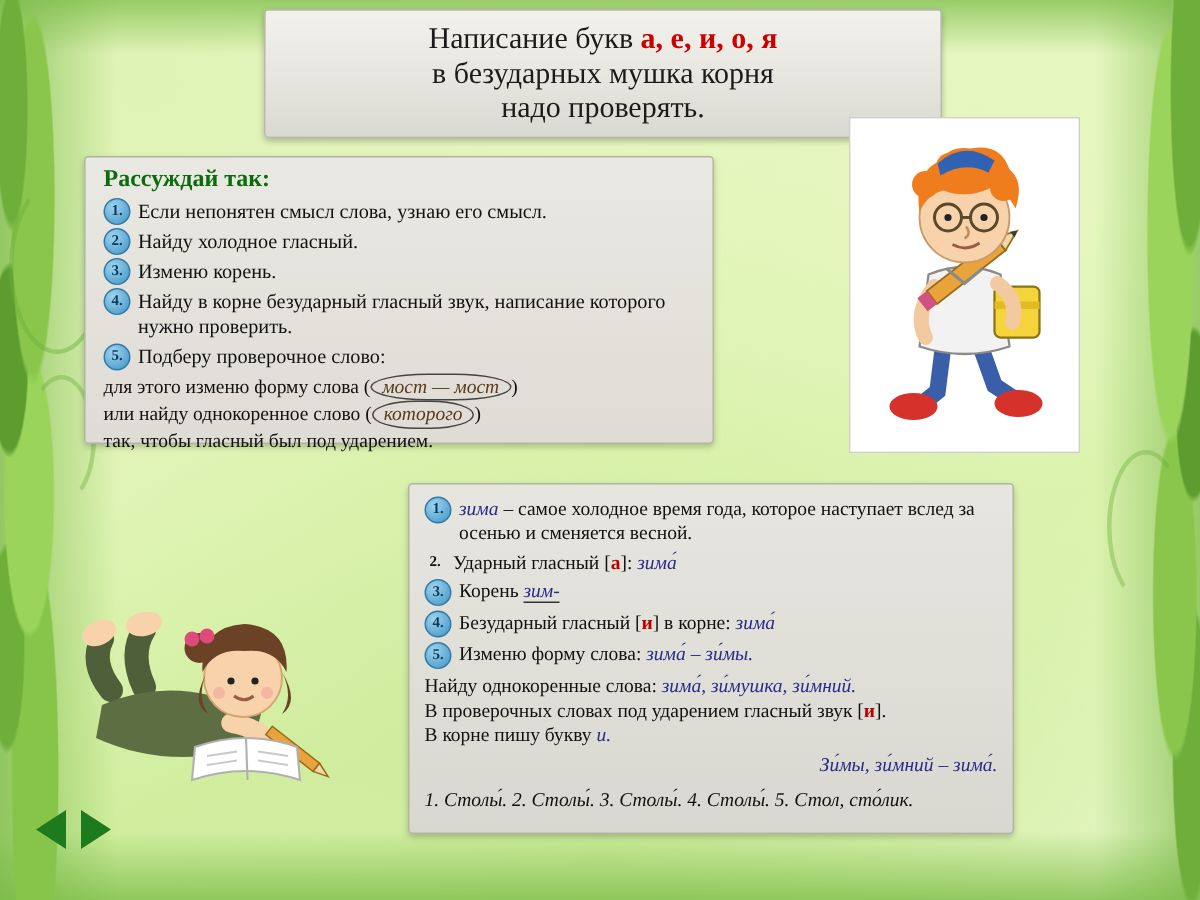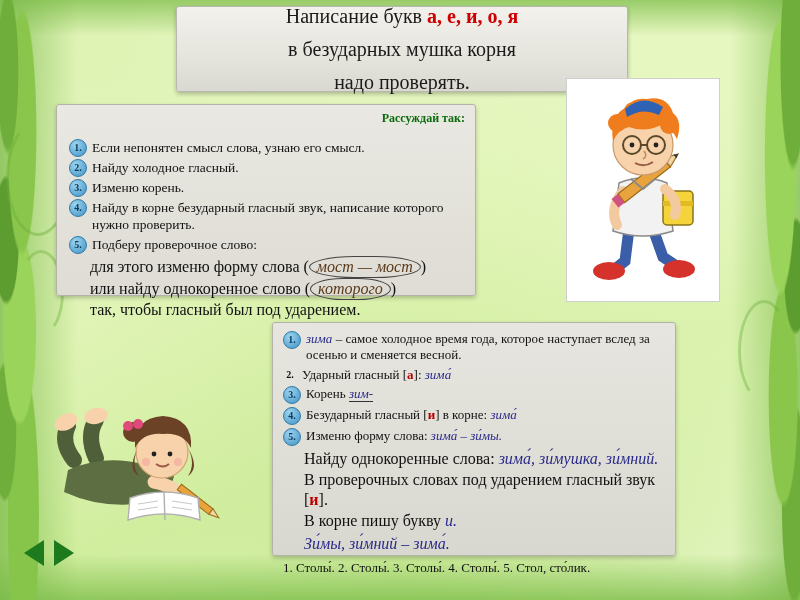--- a/index.html
+++ b/index.html
@@ -49,67 +49,66 @@
   .s3{right:10px;top:300px;width:46px;height:96px;border-color:rgba(110,175,60,.4);border-right-color:transparent;border-bottom-color:transparent;}
 
   
   #title-plate{
     position:absolute;left:176px;top:6px;width:450px;height:84px;
     background:linear-gradient(180deg,#f2f1ec 0%,#e6e5de 55%,#dad9d1 100%);
     border:1px solid #b9b8b0;border-radius:3px;
     box-shadow:0 2px 4px rgba(0,0,0,.25);
     display:flex;flex-direction:column;align-items:center;justify-content:center;
     text-align:center;
-    gap:10px;
   }
   .title-line{font-size:20px;color:#1b1b1b;line-height:1.15;font-family:"Liberation Serif",serif;}
   .red{color:#cc0000;font-weight:bold;}
 
   
   #reason-box{
     position:absolute;left:56px;top:104px;width:420px;height:192px;
     background:linear-gradient(180deg,#e9e8e2 0%,#dedcd4 100%);
     border:1px solid #b4b3aa;border-radius:3px;
     box-shadow:0 2px 4px rgba(0,0,0,.22);
     padding:6px 10px 6px 12px;box-sizing:border-box;
   }
   .box-head{
-    text-align:right;color:#0b6b0b;font-weight:bold;font-size:12px;margin-bottom:13px;
+    text-align:left;color:#0b6b0b;font-weight:bold;font-size:16px;margin-bottom:3px;
   }
   .num{
     display:inline-block;width:16px;height:16px;border-radius:50%;
     background:radial-gradient(circle at 35% 30%,#9fd4ee,#3f93c6);
     color:#0a3c62;font-size:10px;font-weight:bold;text-align:center;line-height:16px;
     margin-right:5px;vertical-align:1px;border:1px solid #2e7aa8;
   }
   .num.plain{background:none;border:none;color:#111;width:14px;line-height:16px;}
   .item{font-size:13.5px;color:#111;line-height:1.28;margin-bottom:2px;display:flex;}
   .item .txt{flex:1;}
-  .sub{margin-left:21px;font-size:16px;color:#111;line-height:1.28;}
+  .sub{font-size:13px;color:#111;line-height:1.28;}
   .hand{font-family:"Liberation Serif",serif;font-style:italic;color:#2a2a8a;}
   .hand-red{font-family:"Liberation Serif",serif;font-style:italic;color:#7a2020;}
   .oval{
     display:inline-block;border:1px solid #444;border-radius:50%/60%;
     padding:0 7px;font-style:italic;color:#5a3a1a;
   }
 
   
   #example-box{
     position:absolute;left:272px;top:322px;width:404px;height:234px;
     background:linear-gradient(180deg,#e6e5df 0%,#d9d8d0 100%);
     border:1px solid #b4b3aa;border-radius:3px;
     box-shadow:0 2px 4px rgba(0,0,0,.22);
     padding:8px 10px 6px 10px;box-sizing:border-box;
   }
   .ex-item{font-size:13px;color:#111;line-height:1.26;margin-bottom:3px;display:flex;}
   .ex-item .txt{flex:1;}
   .br{color:#b00;font-weight:bold;}
-  .centered{text-align:left;margin-top:3px;}
+  .centered{text-align:right;margin-top:3px;}
   .bottom-row{font-size:13px;color:#111;margin-top:6px;}
-  .cursive{font-family:"Liberation Serif",serif;}
+  .cursive{font-family:"Liberation Serif",serif;font-style:italic;}
   .u{border-bottom:1px solid #333;margin-top:28px;}
 
   
   #boy-pic{
     position:absolute;left:566px;top:78px;width:152px;height:222px;
     background:#ffffff;border:1px solid #cfcfcf;
   }
   
   #nav{
     position:absolute;left:24px;bottom:34px;display:flex;gap:10px;align-items:center;

